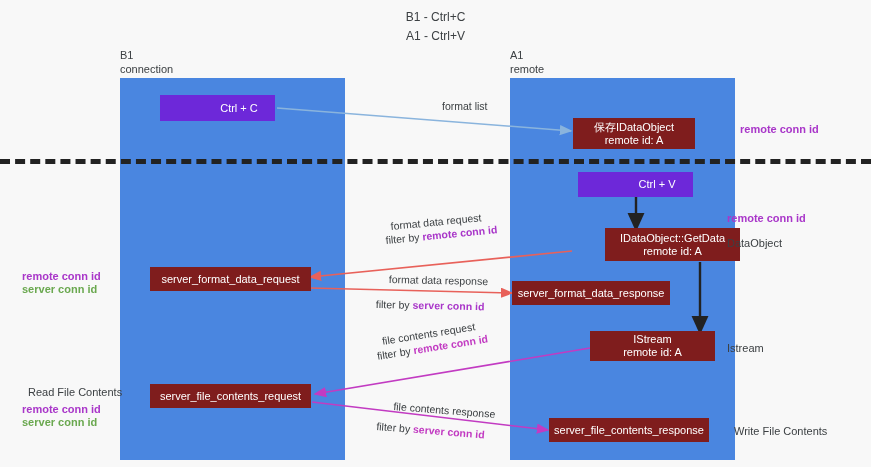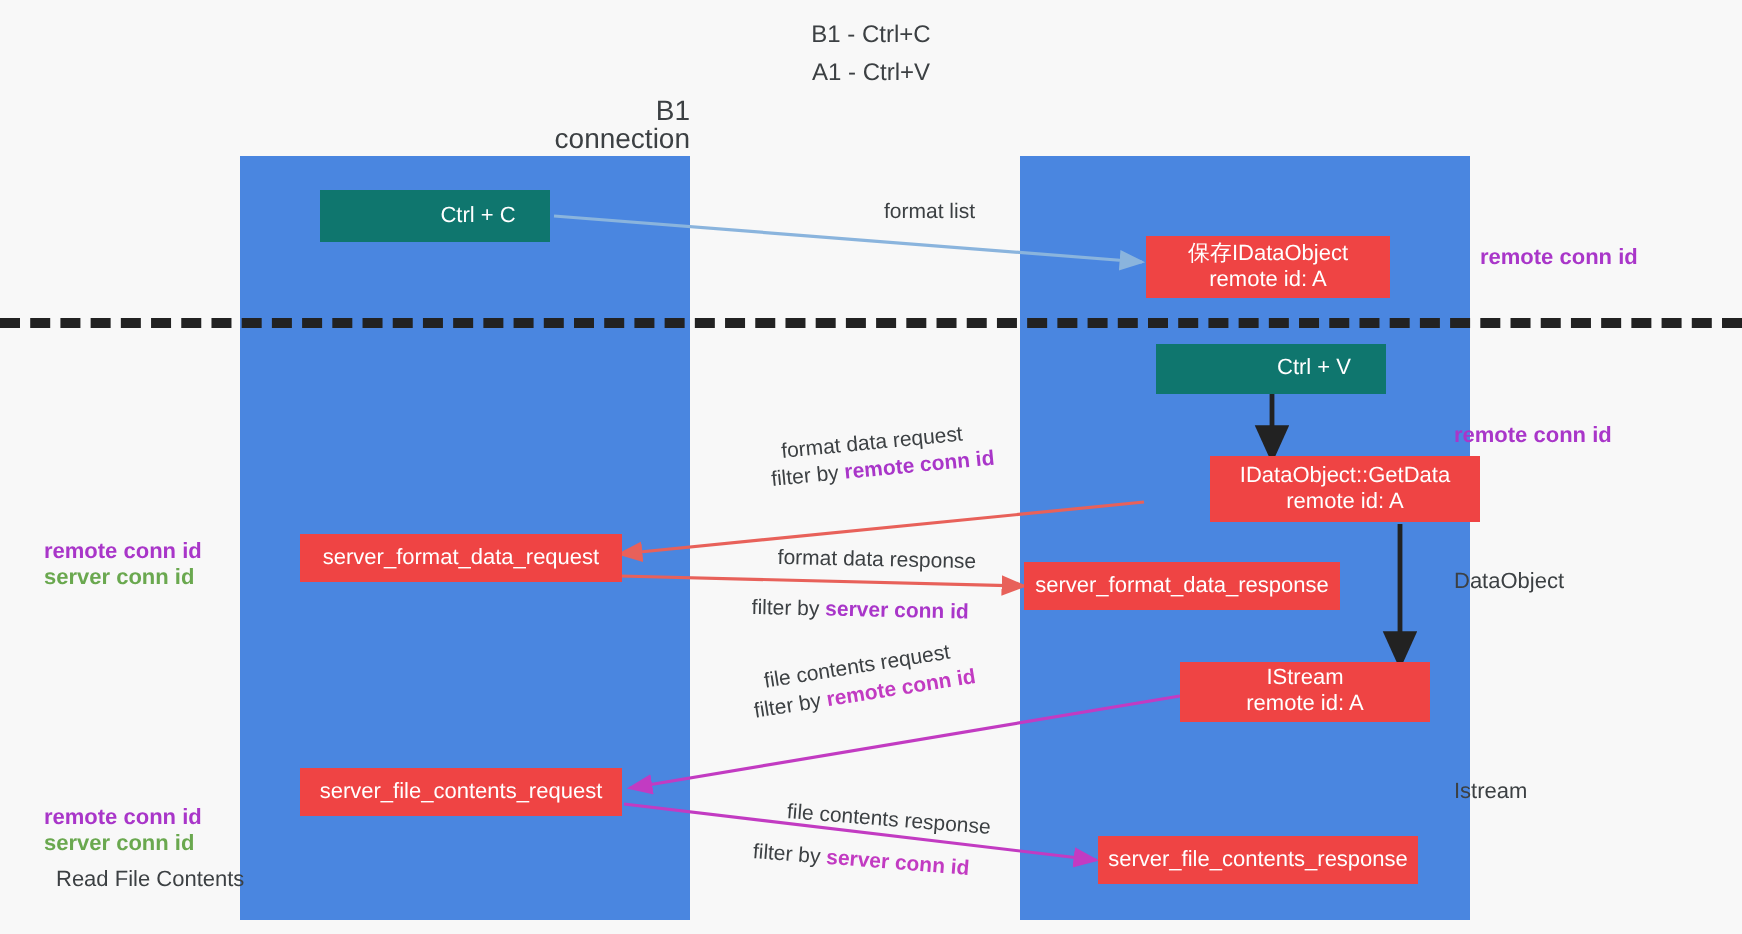--- a/index.html
+++ b/index.html
@@ -31,40 +31,40 @@
     line-height: 19px;
     color: #3c4043;
     white-space: pre-line;
   }
   .lane {
     position: absolute;
     background: #4a86e0;
   }
   .lane-head {
     position: absolute;
-    text-align: right;
-    font-size: 14px;
+    text-align: left;
+    font-size: 11px;
     line-height: 14px;
     color: #3c4043;
     white-space: pre-line;
   }
   .box {
     position: absolute;
     box-sizing: border-box;
     display: flex;
     flex-direction: column;
     align-items: center;
     justify-content: center;
     text-align: center;
     color: #ffffff;
     font-size: 11px;
     line-height: 13px;
   }
-  .box.green { background: #0f766e; padding-left: 43px; }
-  .box.orange { background: #ef4444; }
+  .box.green { background: #6d28d9; padding-left: 43px; }
+  .box.orange { background: #7f1d1d; }
   .box .l2 { font-size: 11px; }
   svg.wires {
     position: absolute;
     left: 0; top: 0;
     width: 871px;
     height: 467px;
     overflow: visible;
   }
   .divider {
     position: absolute;
@@ -73,21 +73,21 @@
     width: 871px;
     height: 0;
     border-top: 5px dashed #222222;
   }
   .sidelabel {
     position: absolute;
     font-size: 11px;
     line-height: 14px;
     white-space: pre-line;
   }
-  .sidelabel.plain { color: #3c4043; margin-top: 48px; }
+  .sidelabel.plain { color: #3c4043; }
   .sidelabel.purple { color: #a936c9; font-weight: bold; }
   .sidelabel.green { color: #6aa84f; font-weight: bold; }
   .sidelabel.right { text-align: left; }
   .sidelabel.leftalign { text-align: left; }
   .wirelabel {
     position: absolute;
     font-size: 10.5px;
     line-height: 14px;
     color: #3c4043;
     white-space: nowrap;
@@ -99,20 +99,22 @@
 </head>
 <body>
 
 <div class="stage">
 
   <div class="title">B1 - Ctrl+C
 A1 - Ctrl+V</div>
 
   <div class="lane-head" style="left:120px; top:48px; width:225px;">B1
 connection</div>
+  <div class="lane-head" style="left:510px; top:48px; width:225px;">A1
+remote</div>
 
   <div class="lane" style="left:120px; top:78px; width:225px; height:382px;"></div>
   <div class="lane" style="left:510px; top:78px; width:225px; height:382px;"></div>
 
   <svg class="wires" viewBox="0 0 871 467">
     <defs>
       <marker id="ah-blue" markerWidth="9" markerHeight="9" refX="7" refY="3.2" orient="auto">
         <path d="M0,0 L8,3.2 L0,6.4 z" fill="#8ab4dd"></path>
       </marker>
       <marker id="ah-red" markerWidth="9" markerHeight="9" refX="7" refY="3.2" orient="auto">

